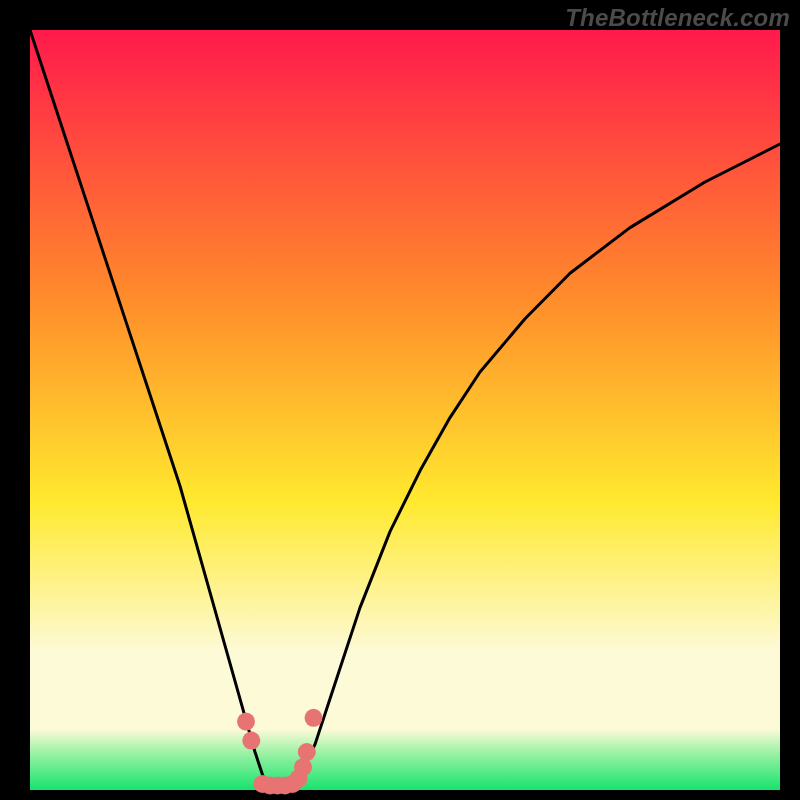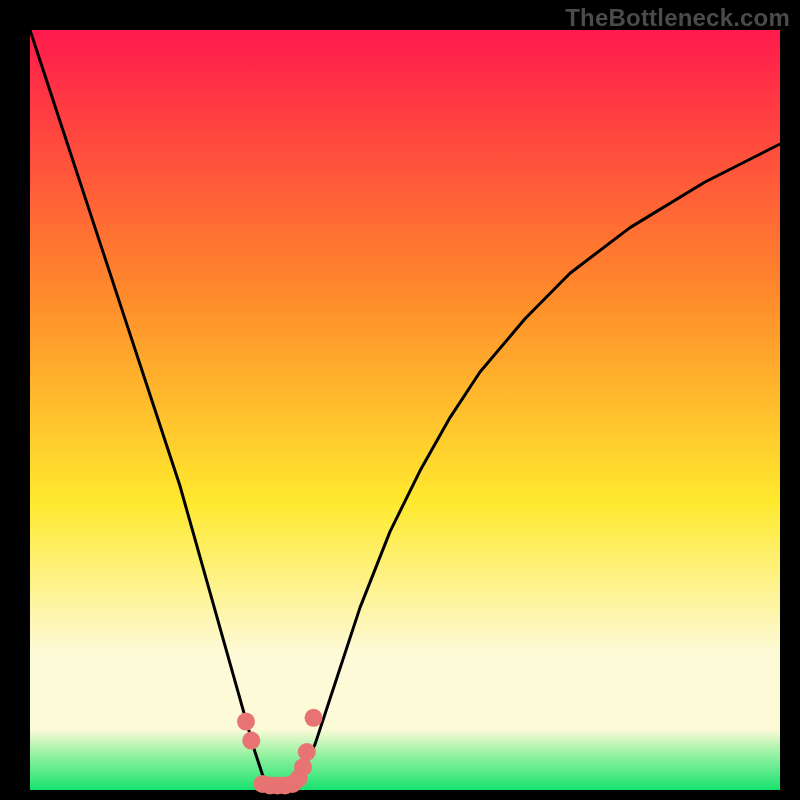--- a/index.html
+++ b/index.html
@@ -9,20 +9,21 @@
     height: 800px;
     background: #000;
     overflow: hidden;
     font-family: Arial, Helvetica, sans-serif;
   }
   .frame {
     position: absolute;
     top: 0; left: 0;
     width: 800px; height: 800px;
     background: #000;
+    font-style: italic;
   }
   .watermark {
     position: absolute;
     top: 4px;
     right: 10px;
     color: #4b4b4b;
     font-size: 24px;
     font-weight: 600;
     letter-spacing: 0.2px;
     user-select: none;

